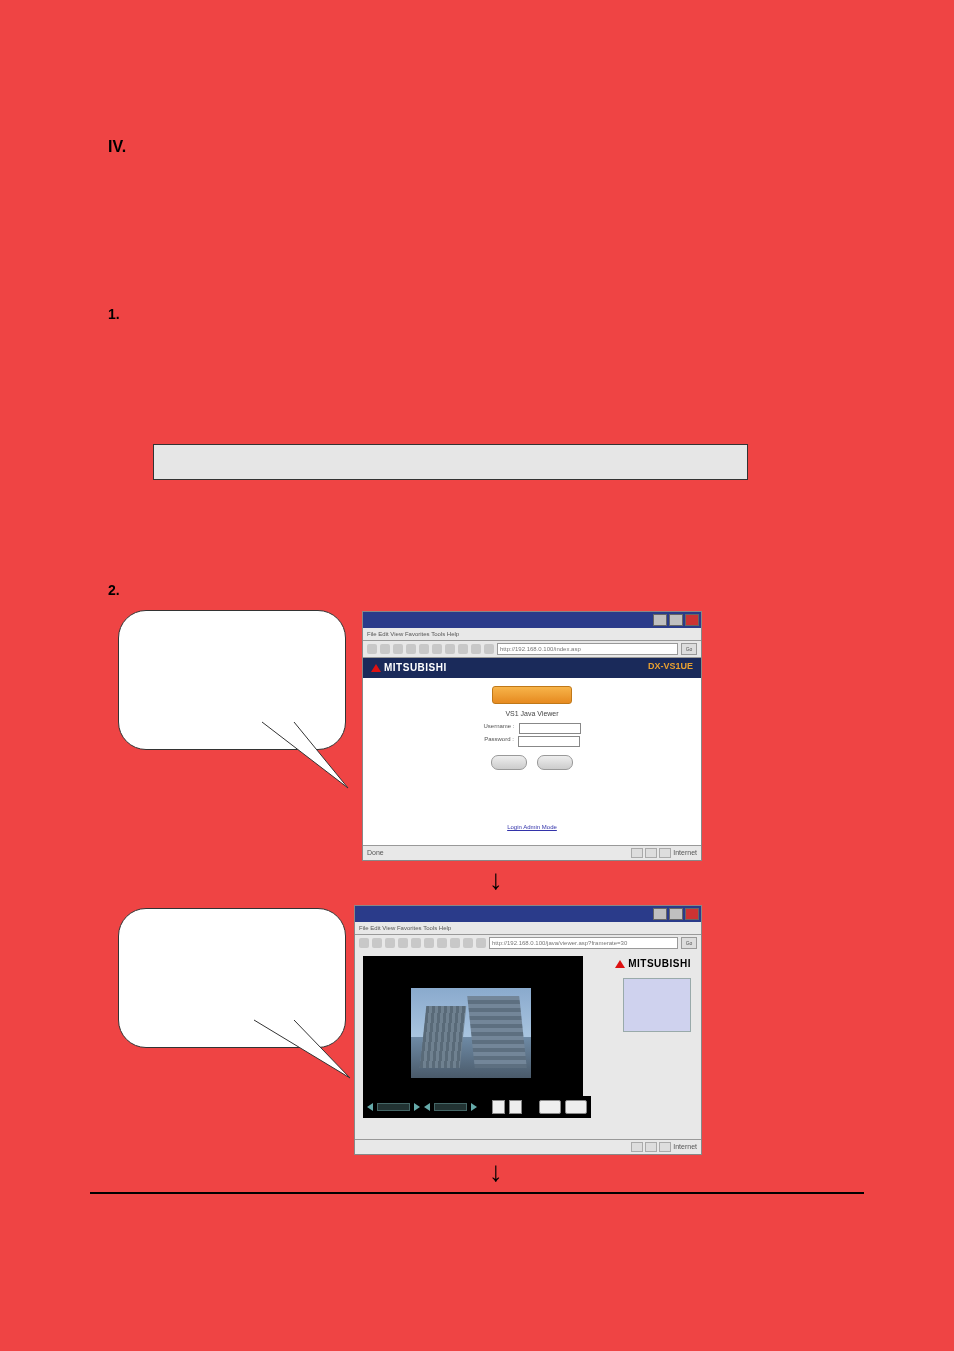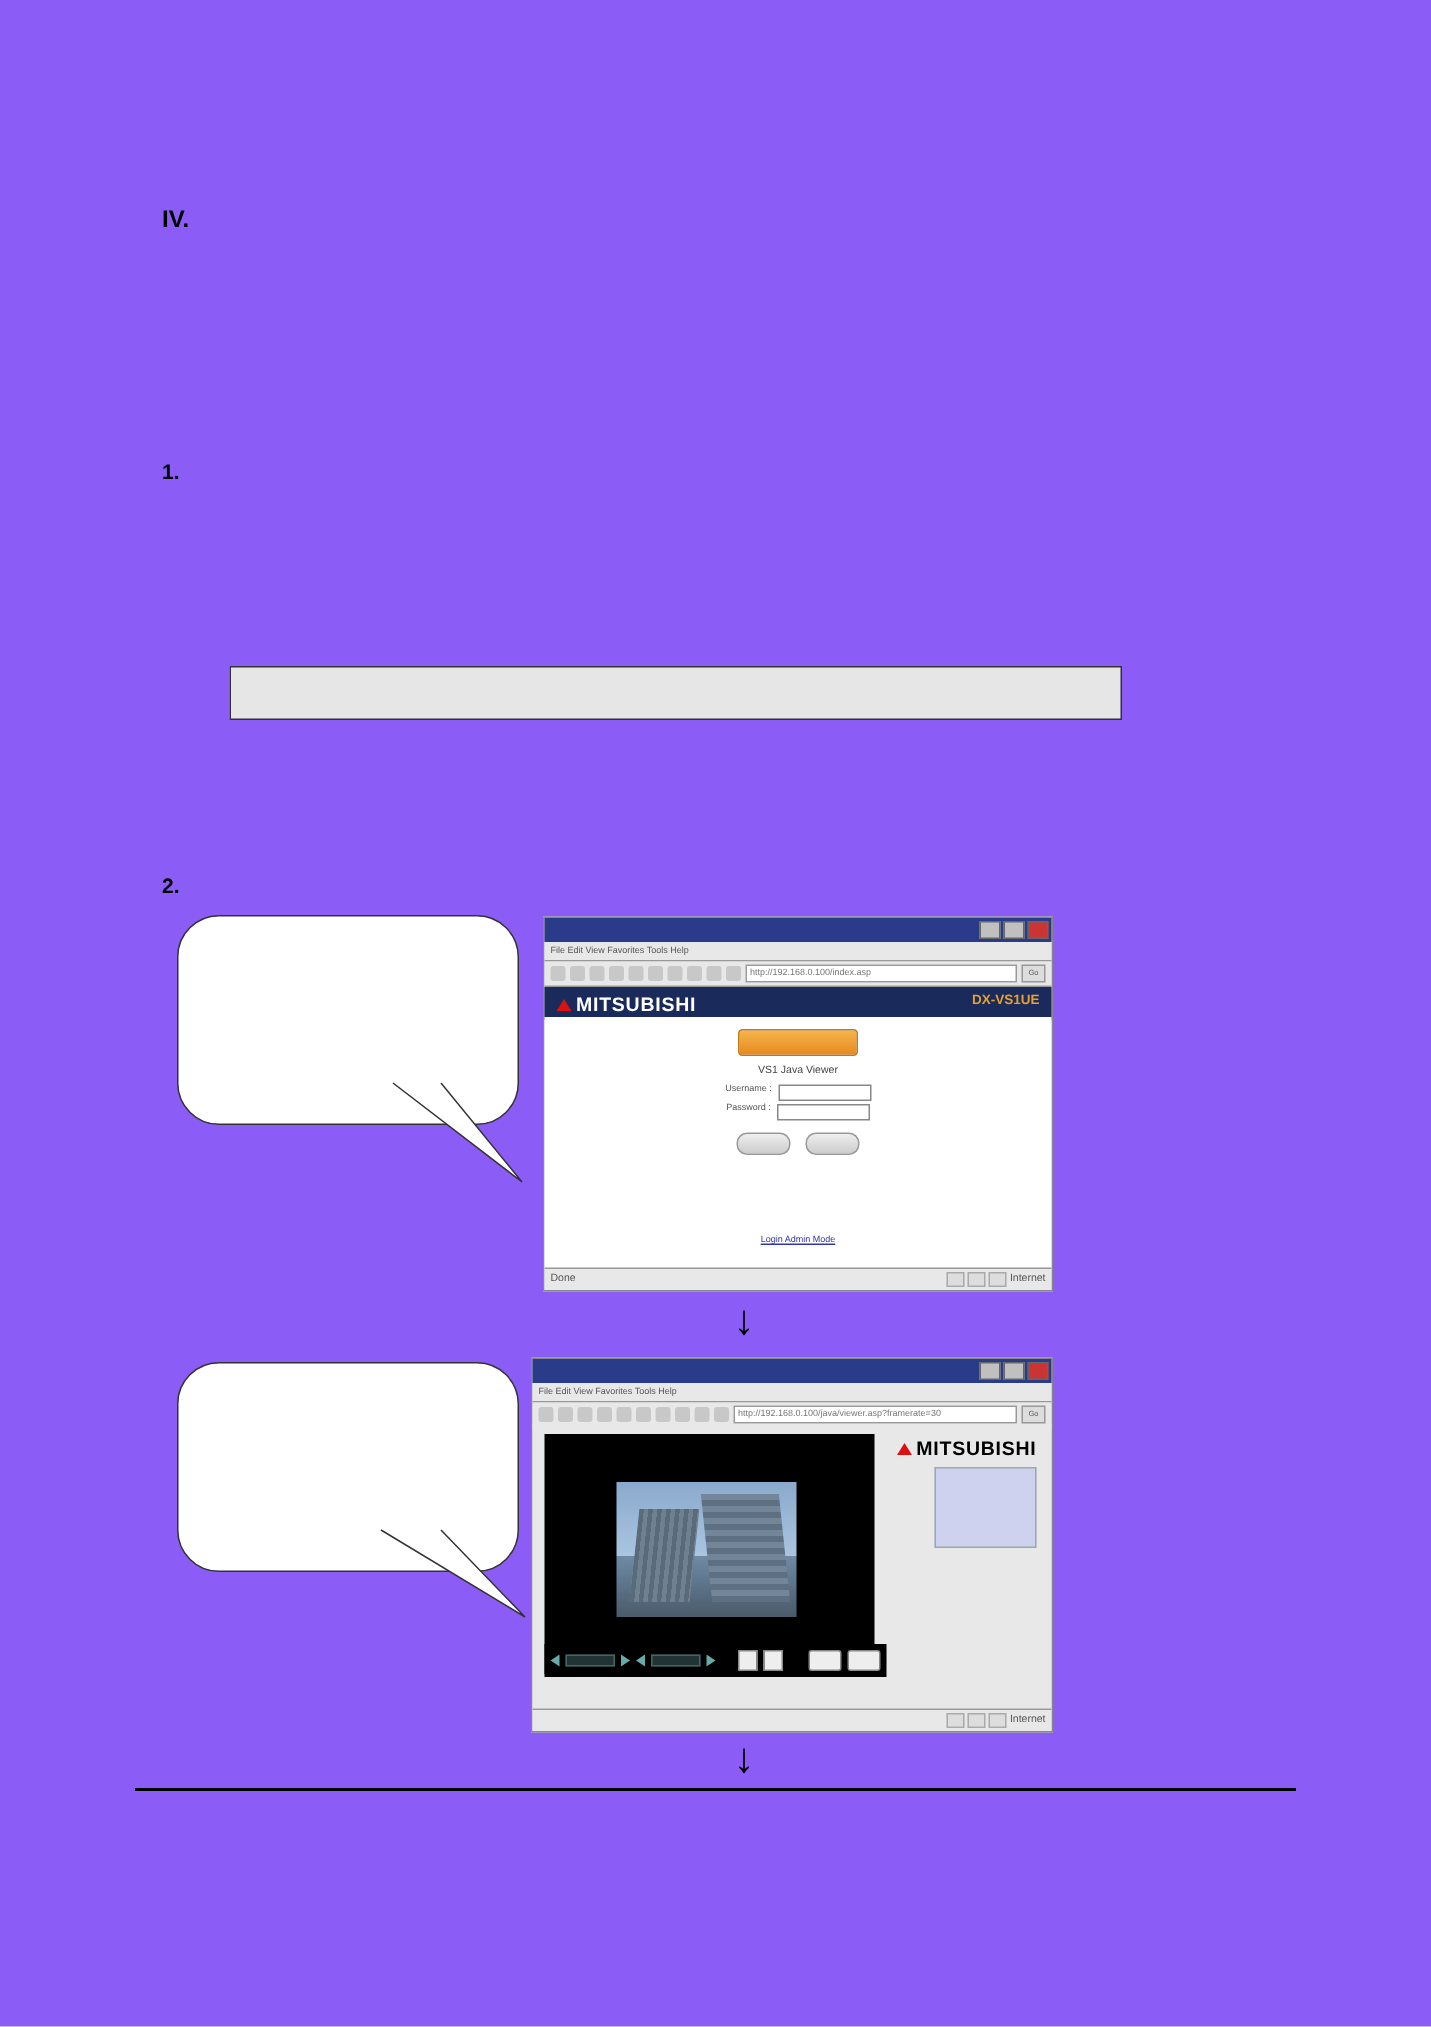--- a/index.html
+++ b/index.html
@@ -1,16 +1,16 @@
 <!DOCTYPE html>
 <html><head>
 <meta charset="utf-8">
 <style>
   html,body{margin:0;padding:0;background:#fff;font-family:Arial,Helvetica,sans-serif;color:#000}
-  .page{width:954px;height:1351px;position:relative;margin:0 auto;background:#8b5cf6}
+  .page{width:954px;height:1351px;position:relative;margin:0 auto;background:#ef4444}
   .sec-num{position:absolute;font-weight:bold;font-size:16px}
   .step-num{position:absolute;font-weight:bold;font-size:14px}
   .grey-box{position:absolute;left:153px;top:444px;width:593px;height:34px;background:#e6e6e6;border:1px solid #333}
   .bubble{position:absolute;border:1px solid #333;border-radius:28px;background:#fff}
   .browser{position:absolute;border:1px solid #888;background:#e8e8e8}
   .titlebar{height:16px;background:#2a3b8a;position:relative}
   .wbtns{position:absolute;right:2px;top:2px;display:flex;gap:2px}
   .wbtn{width:12px;height:10px;background:#c0c0c0;border:1px solid #666}
   .wbtn.close{background:#c33}
   .menubar{height:12px;background:#e8e8e8;border-bottom:1px solid #999;font-size:6px;color:#555;padding-left:4px;line-height:12px}
@@ -19,21 +19,21 @@
   .addr{flex:1;height:10px;background:#fff;border:1px solid #999;font-size:6px;line-height:10px;padding-left:2px;color:#777;overflow:hidden}
   .go{width:14px;height:10px;background:#ddd;border:1px solid #999;font-size:5px;line-height:10px;text-align:center}
   .statusbar{position:absolute;left:0;right:0;bottom:0;height:14px;background:#e8e8e8;border-top:1px solid #999;font-size:7px;line-height:14px;color:#555;padding-left:4px}
   .statusbar .r{position:absolute;right:4px;top:0;display:flex;gap:2px;align-items:center}
   .sb-seg{width:10px;height:8px;border:1px solid #aaa;background:#ddd}
 
   
   .s1-header{height:22px;background:#1a2a5a;position:relative}
   .logo{position:absolute;left:8px;top:4px;display:flex;align-items:center;gap:3px}
   .tri{width:0;height:0;border-left:5px solid transparent;border-right:5px solid transparent;border-bottom:8px solid #d11}
-  .logo-text{font-weight:bold;font-size:13px;color:#fff;letter-spacing:.5px}
+  .logo-text{font-weight:bold;font-size:10px;color:#fff;letter-spacing:.5px}
   .model{position:absolute;right:8px;top:3px;color:#e8a030;font-weight:bold;font-size:9px}
   .s1-body{background:#fff;position:absolute;left:0;right:0;top:66px;bottom:14px}
   .orange-btn{width:78px;height:16px;background:linear-gradient(#f7b44a,#e68a20);border:1px solid #c07818;border-radius:3px;margin:8px auto 6px auto}
   .s1-title{text-align:center;font-size:7px;color:#444;margin-bottom:6px}
   .frow{display:flex;justify-content:center;gap:4px;margin:2px 0;font-size:6px;color:#555}
   .fld{width:60px;height:9px;border:1px solid #888;background:#fff}
   .grey-btn{width:34px;height:13px;background:linear-gradient(#eee,#ccc);border:1px solid #999;border-radius:7px}
   .btn-row{display:flex;justify-content:center;gap:10px;margin-top:8px}
   .link{text-align:center;margin-top:54px;font-size:6px;color:#33a;text-decoration:underline}
   .footnote{text-align:center;font-size:6px;color:#555;margin-top:18px}

